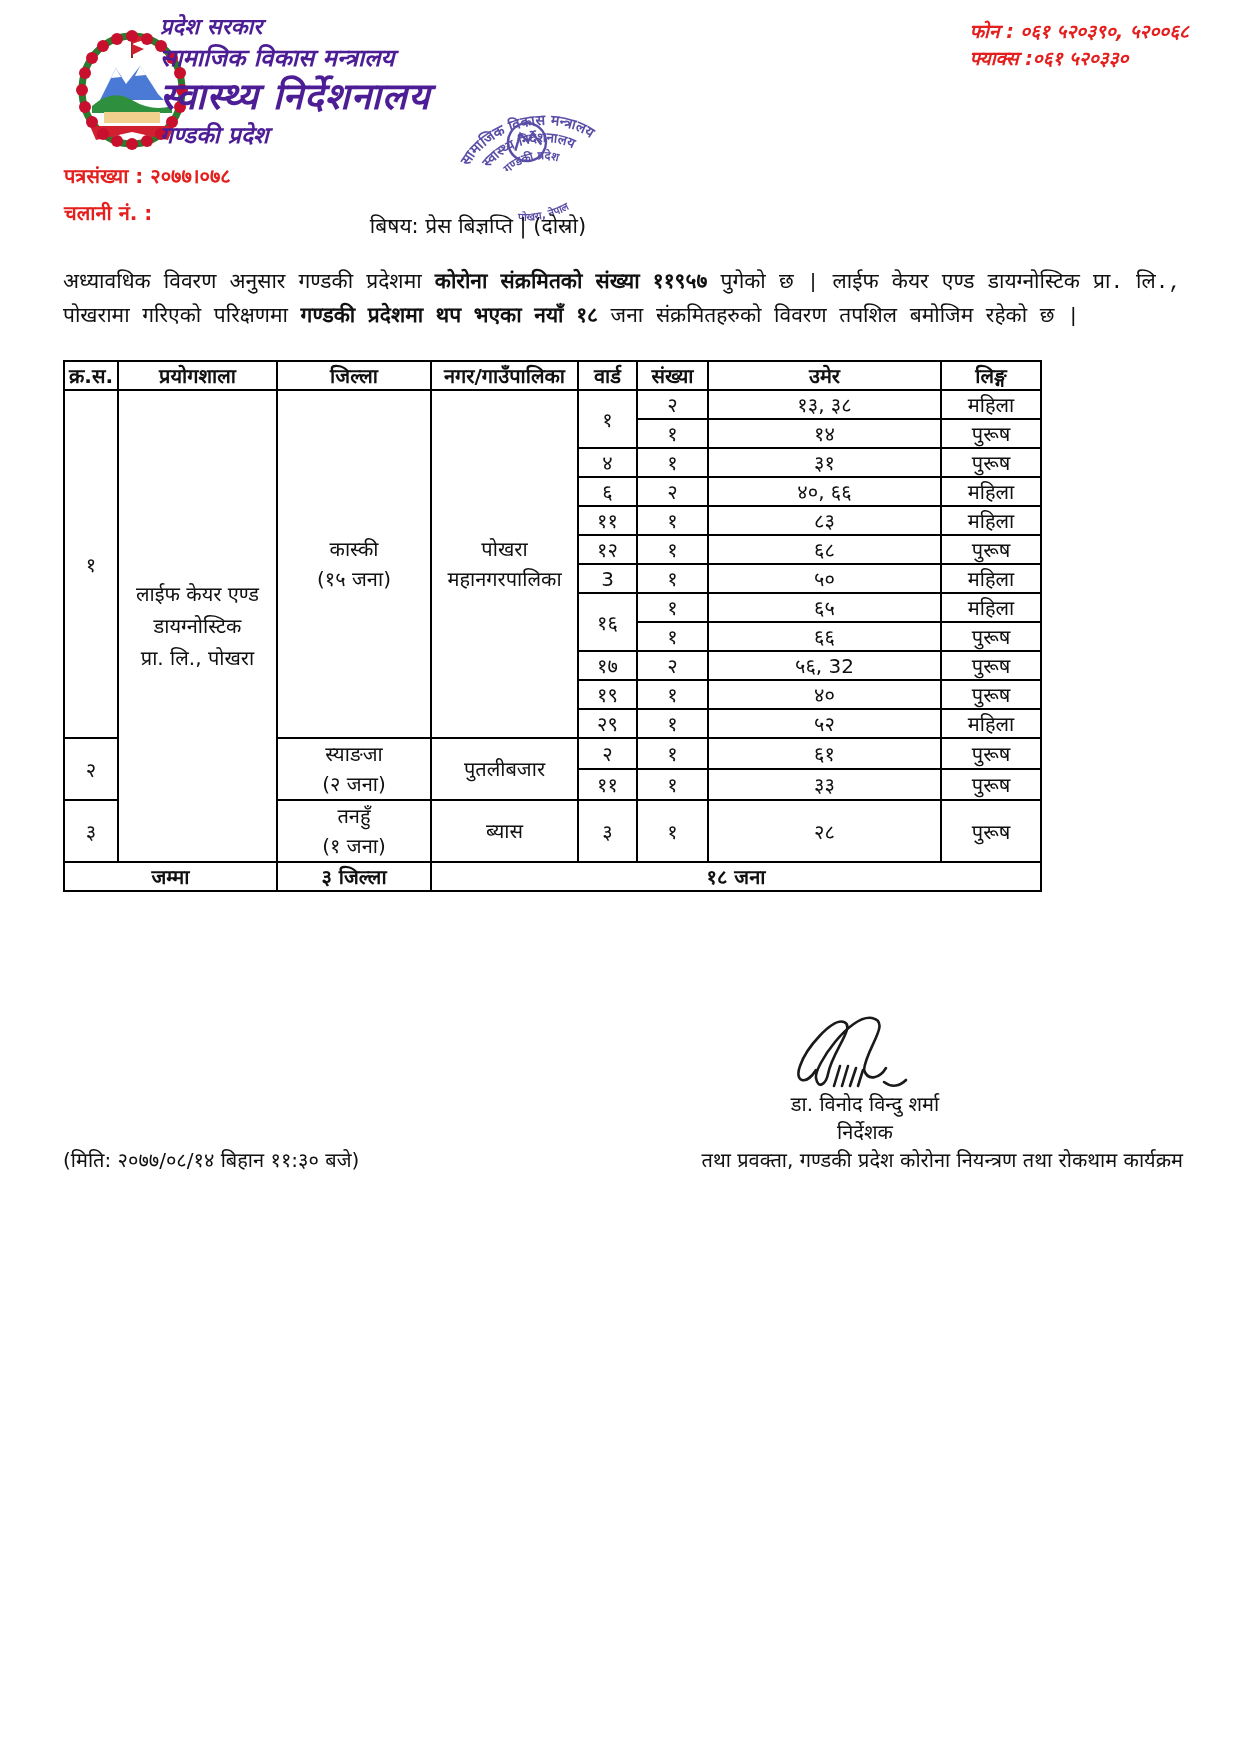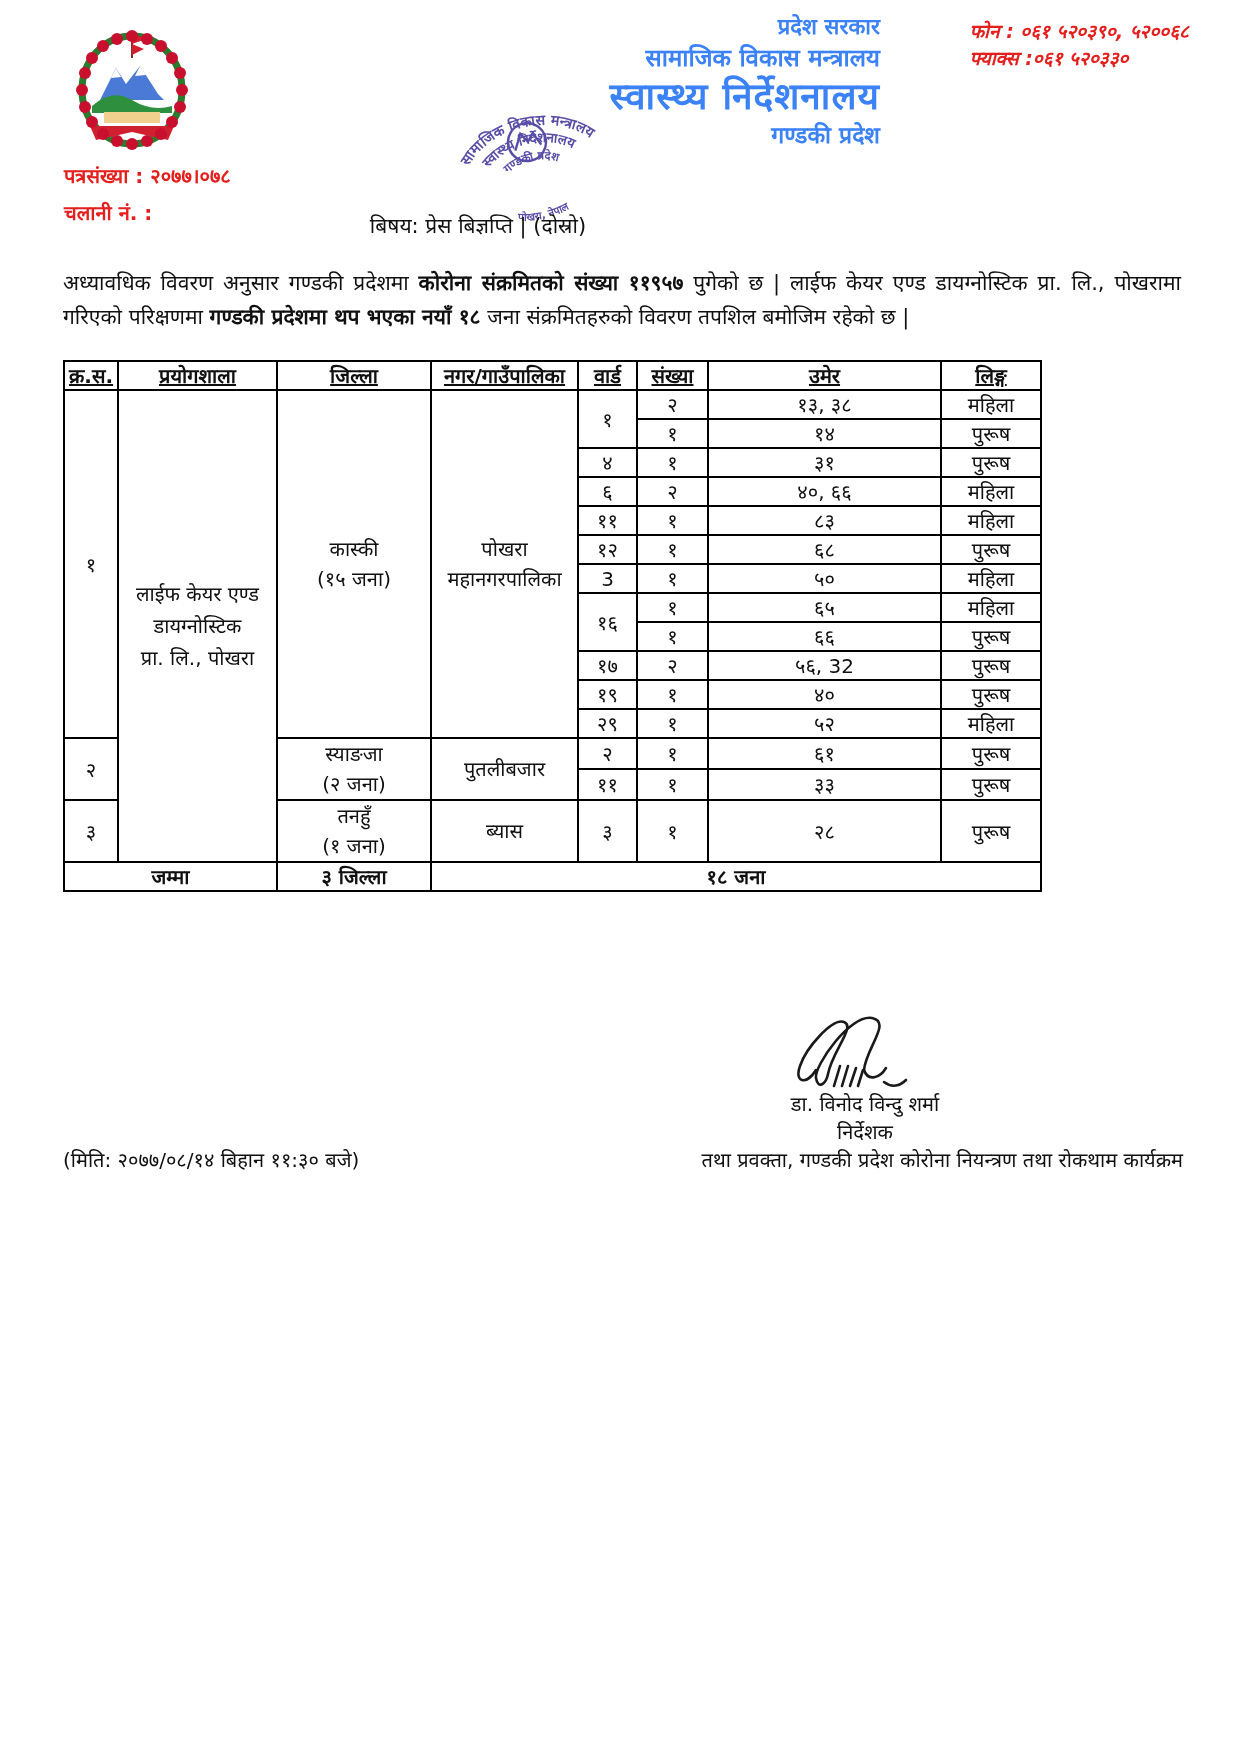--- a/index.html
+++ b/index.html
@@ -7,40 +7,40 @@
     position:relative;
     width:1241px;height:1754px;
     margin:0 auto;
     background:#ffffff;
     font-family:"DejaVu Sans", sans-serif;
     color:#111;
     overflow:hidden;
   }
   
   .logo{position:absolute;left:72px;top:26px;width:120px;height:136px;}
-  .head-center{position:absolute;left:160px;top:12px;width:720px;text-align:right;color:#3b82f6;}
+  .head-center{position:absolute;left:160px;top:12px;width:720px;text-align:left;color:#4c1d95;font-style:italic;}
   .head-center .l1{font-size:22px;font-weight:bold;line-height:30px;}
   .head-center .l2{font-size:24px;font-weight:bold;line-height:32px;}
   .head-center .l3{font-size:37px;font-weight:bold;line-height:46px;letter-spacing:1px;}
   .head-center .l4{font-size:23px;font-weight:bold;line-height:30px;}
   .head-center .l5{font-size:20px;font-weight:bold;line-height:26px;}
   .contact{position:absolute;right:52px;top:18px;text-align:left;color:#e4201f;font-size:19px;font-weight:bold;line-height:27px;font-style:italic;}
   .meta{position:absolute;left:64px;top:158px;color:#e4201f;font-size:20px;font-weight:bold;line-height:37px;}
   .stamp{position:absolute;left:433px;top:92px;width:200px;height:152px;transform:rotate(-13deg);opacity:.92;pointer-events:none;}
   .subject{position:absolute;left:63px;top:211px;width:830px;text-align:center;font-size:21px;font-weight:normal;color:#111;}
   
-  .para{position:absolute;left:63px;width:1118px;font-size:21px;line-height:34px;text-align:justify;color:#101010;}
+  .para{position:absolute;left:63px;width:1118px;font-size:21px;line-height:34px;text-align:justify;color:#101010;font-family:Liberation Mono, monospace;}
   .para b{font-weight:bold;}
   #intro-para{top:266px;}
   #closing-para{top:896px;}
   
   .tbl-wrap{position:absolute;left:63px;top:360px;width:977px;}
   table.cases{border-collapse:collapse;table-layout:fixed;width:977px;font-size:20px;color:#101010;}
   table.cases th, table.cases td{border:2px solid #000;padding:0 4px;text-align:center;vertical-align:middle;overflow:hidden;}
-  table.cases thead tr{height:24px;text-decoration:underline;}
+  table.cases thead tr{height:24px;}
   table.cases tbody tr{height:29px;}
   table.cases tbody tr.sec1{height:30px;}
   table.cases tbody tr.sec2{height:58px;}
   table.cases tr.total-row{height:28px;font-weight:bold;margin-left:44px;}
   td.c-lab{text-align:left;padding-left:10px;white-space:pre-line;line-height:32px;}
   td.c-district, td.c-muni{white-space:pre-line;line-height:30px;}
   
   .sign-svg{position:absolute;left:788px;top:1008px;width:150px;height:88px;}
   .sign-block{position:absolute;left:720px;top:1090px;width:290px;text-align:center;font-size:20px;line-height:28px;color:#101010;}
   .date-line{position:absolute;left:63px;top:1146px;font-size:20px;color:#101010;}

